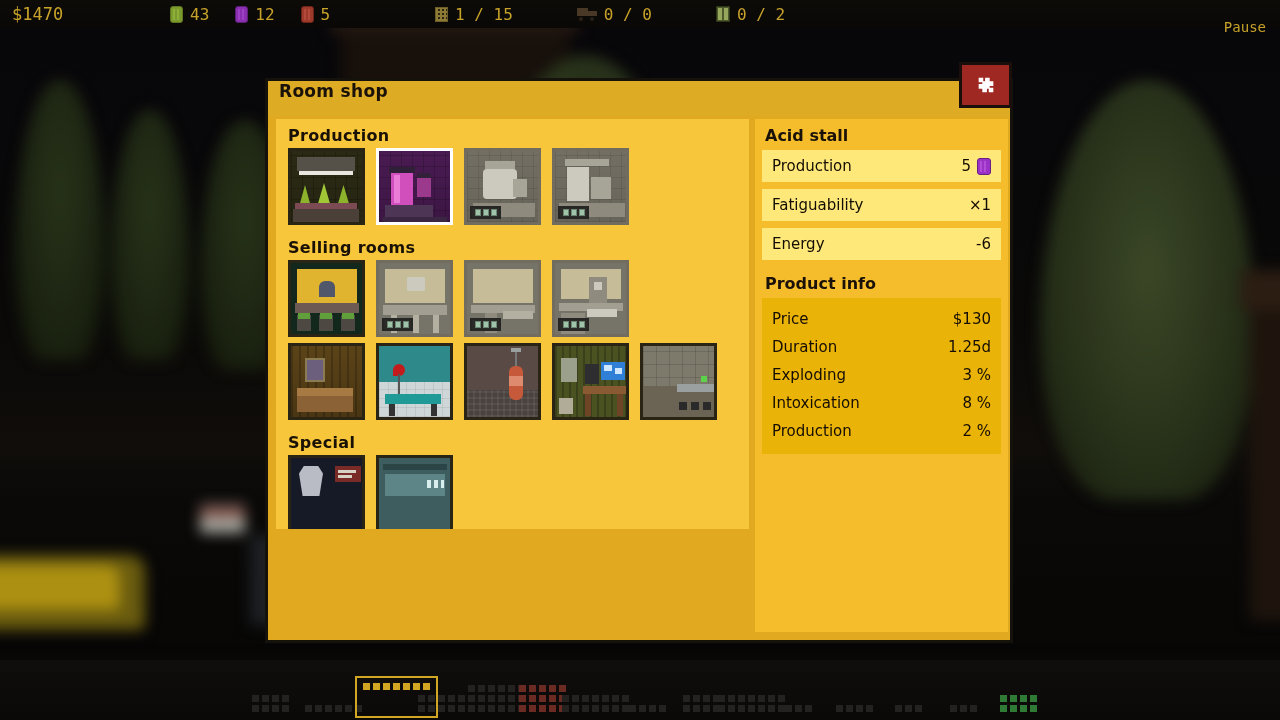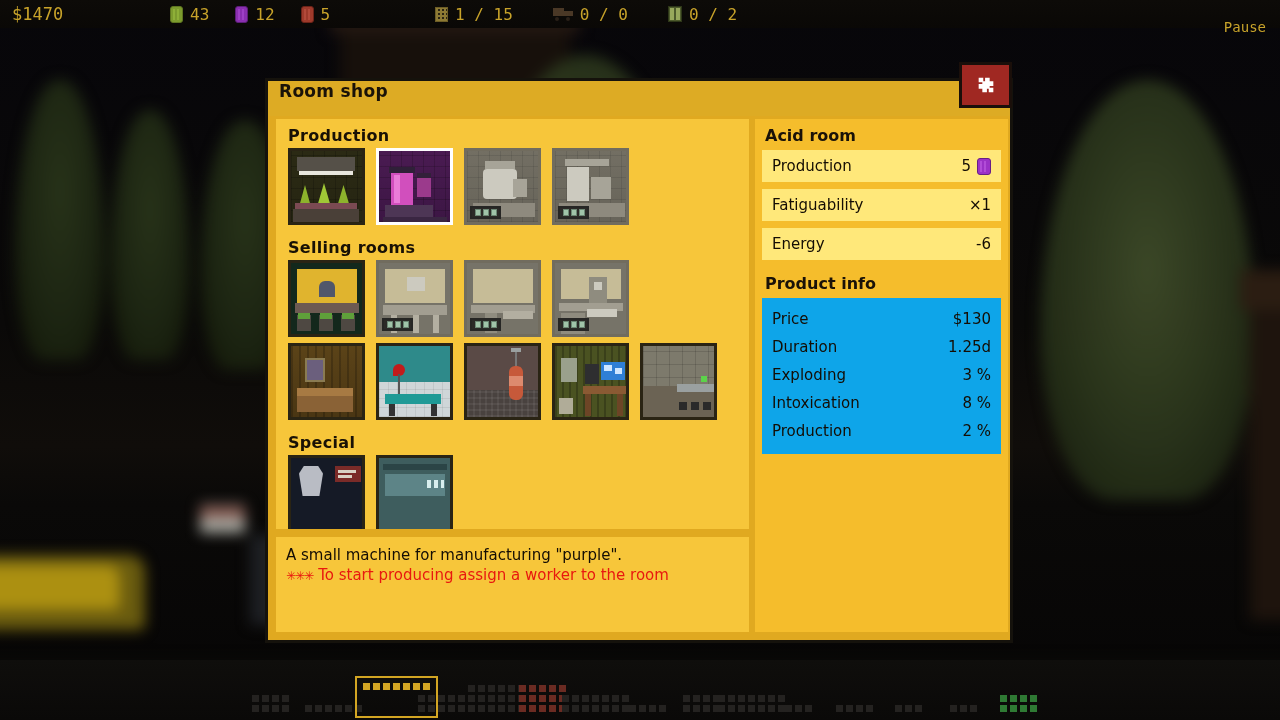--- a/index.html
+++ b/index.html
@@ -198,21 +198,21 @@
     height: 32px;
     display: flex; align-items: center; justify-content: space-between;
     padding: 0 10px;
     font-size: 15px; color: #140d04;
   }
   .statline .v { display: flex; align-items: center; gap: 6px; }
   .prodchip { width: 14px; height: 17px; background: #9b32c6; border: 1px solid #661f85; border-radius: 3px; position: relative; }
   .prodchip::after { content:""; position:absolute; left:2px; top:2px; right:2px; bottom:2px;
      background: repeating-linear-gradient(90deg,#b955dd 0 2px,#9b32c6 2px 4px); opacity:.75; }
   #prodinfo {
-    background: #0ea5e9;
+    background: #eab308;
     margin: 0 7px;
     padding: 7px 10px 9px 10px;
   }
   .pirow {
     display: flex; justify-content: space-between;
     font-size: 15px; color: #140d04; line-height: 28px;
   }
   #buybtn {
     position: absolute; left: 8px; bottom: 10px;
     width: 237px; height: 43px;
@@ -281,21 +281,21 @@
       <div class="hud-item">
         <span class="res-icon ic-purple"></span>
         <span>12</span>
       </div>
       <div class="hud-item">
         <span class="res-icon ic-red"></span>
         <span>5</span>
       </div>
     </div>
 
-    <div class="hud-group" style="left:435px;gap:40px;">
+    <div class="hud-group" style="left:435px;gap:64px;">
       <div class="hud-item">
         <span class="ic-building"></span>
         <span>1 / 15</span>
       </div>
       <div class="hud-item">
         <span class="ic-truck">
             <i class="cab"></i>
             <i class="bed"></i>
             <i class="w1"></i>
             <i class="w2"></i>
@@ -519,30 +519,23 @@
           </div>
         </div>
       </div>
 
     </div>
 
     <div id="scroll-track">
       <div id="scroll-thumb"></div>
     </div>
 
-    <div id="descbox">
-      <div id="desc-main">A small machine for manufacturing "purple".</div>
-      <div id="desc-warn">
-        <span class="stars">✳✳✳</span>
-        <span>To start producing assign a worker to the room</span>
-      </div>
-    </div>
 
     <div id="rightpane">
-      <div class="sec-head">Acid room</div>
+      <div class="sec-head">Acid stall</div>
 
       <div class="statline">
         <span>Production</span>
         <span class="v">
           <span>5</span>
           <span class="prodchip"></span>
         </span>
       </div>
 
       <div class="statline">

